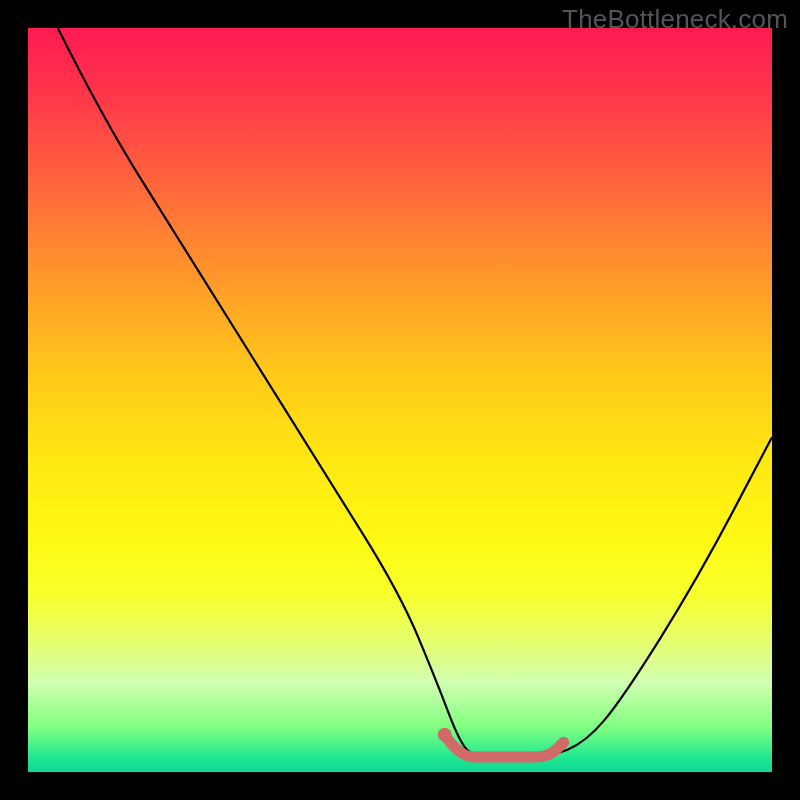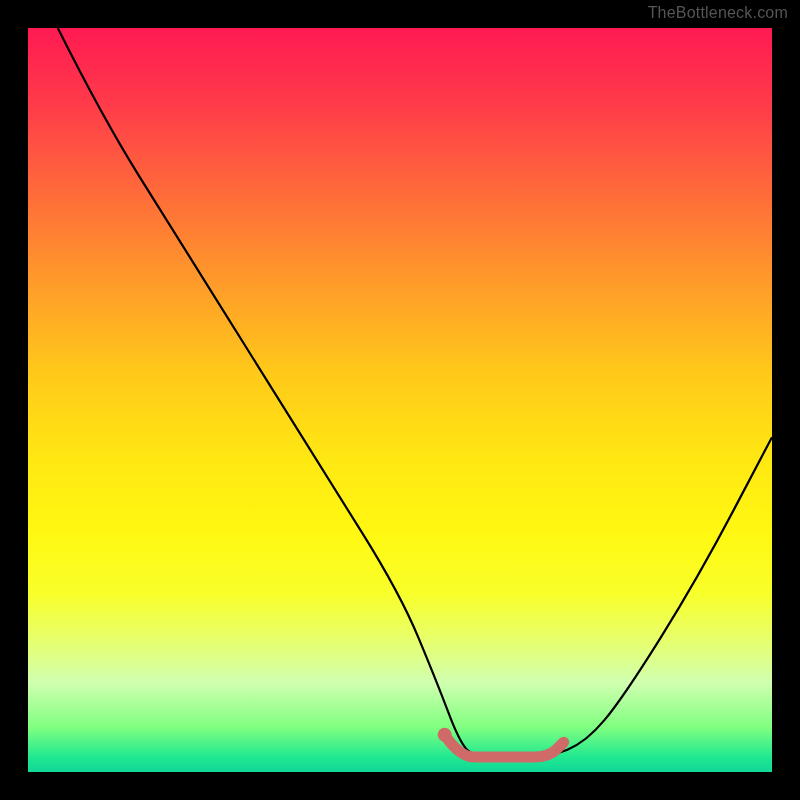--- a/index.html
+++ b/index.html
@@ -9,21 +9,21 @@
     background: #000;
     position: relative;
     font-family: Arial, sans-serif;
     overflow: hidden;
   }
   .watermark {
     position: absolute;
     top: 4px;
     right: 12px;
     color: #555;
-    font-size: 16px;
+    font-size: 26px;
     font-weight: 500;
     z-index: 10;
     letter-spacing: 0.2px;
   }
   .plot-area {
     position: absolute;
     left: 28px;
     top: 28px;
     width: 744px;
     height: 744px;

